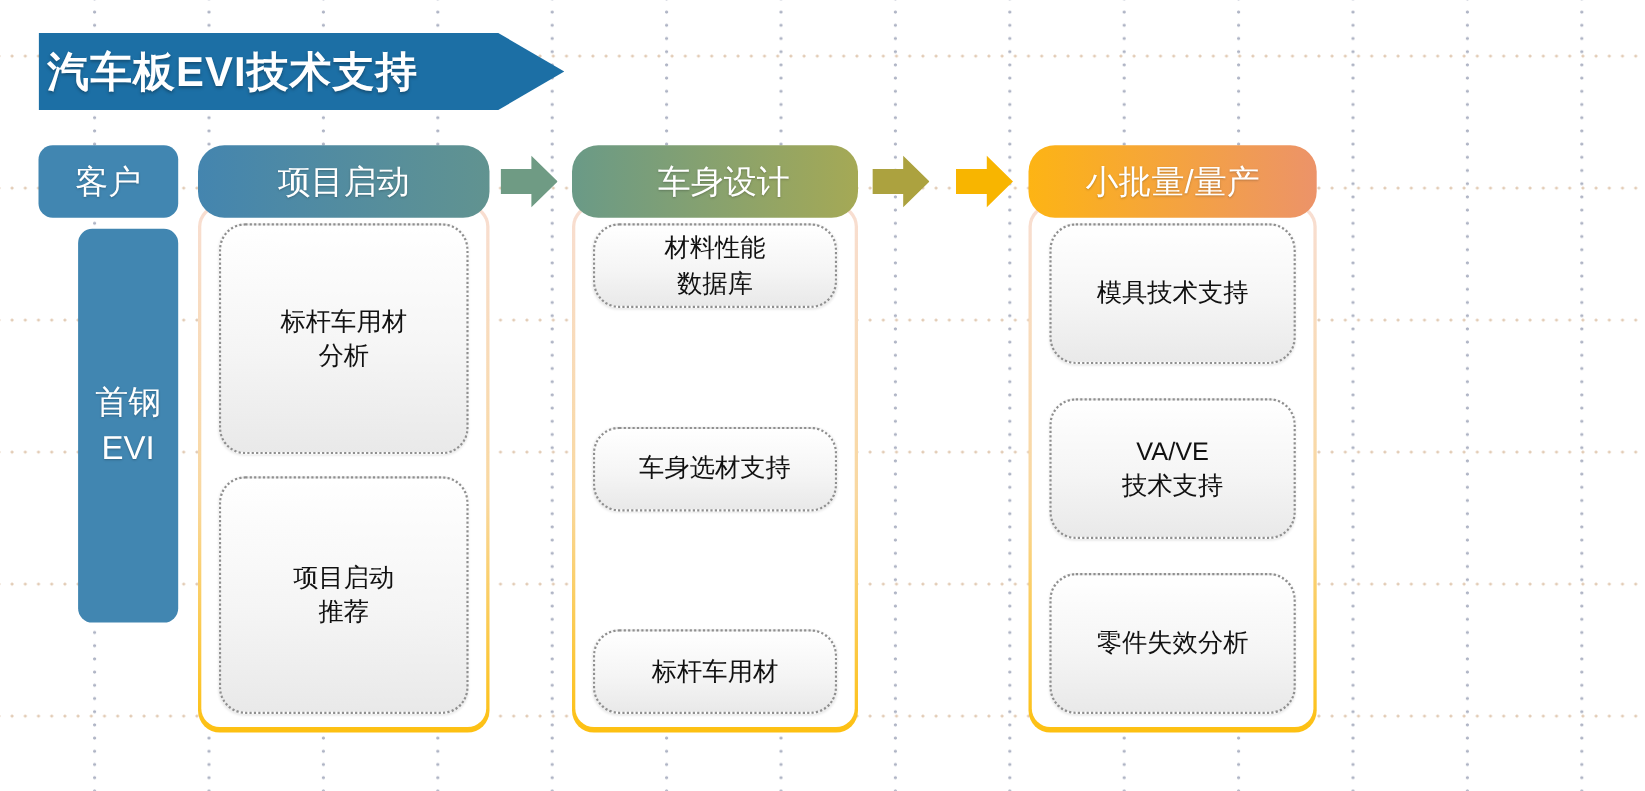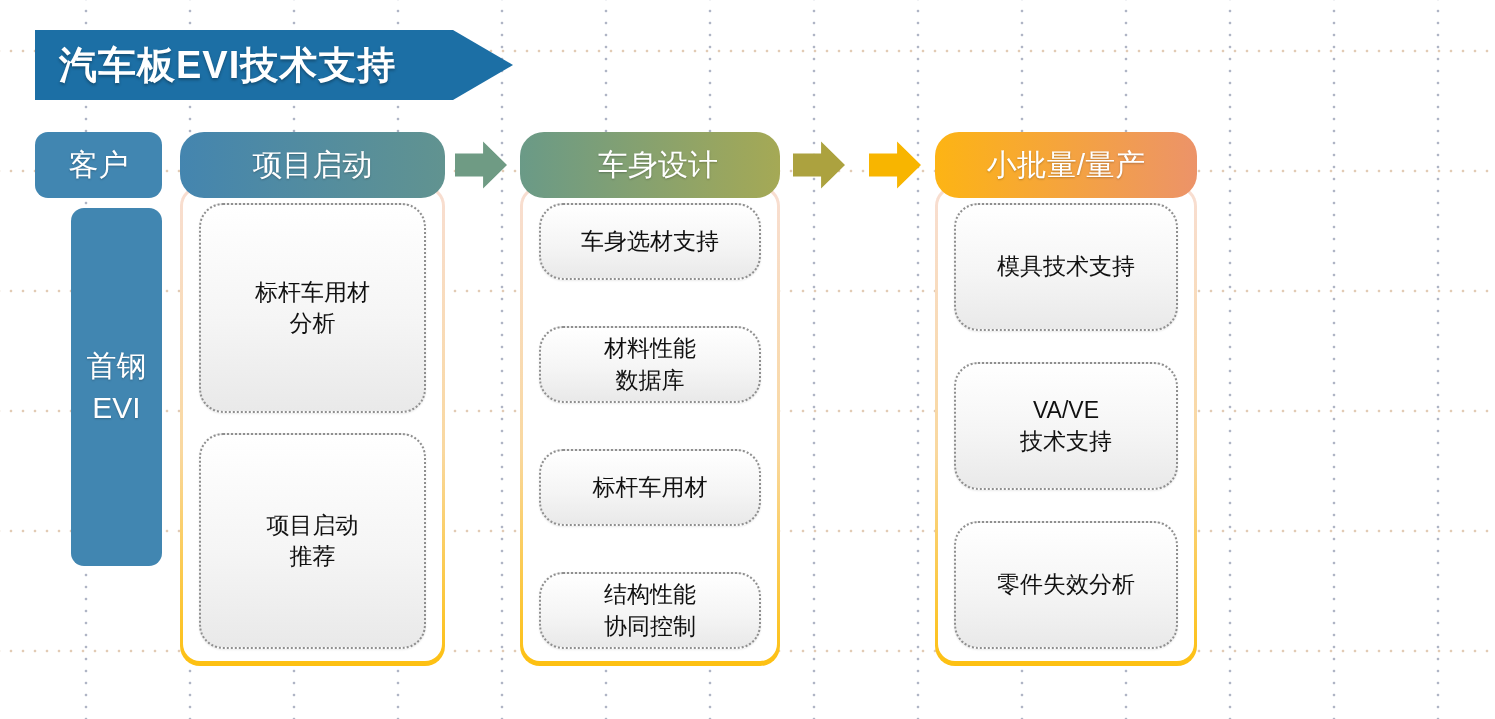--- a/index.html
+++ b/index.html
@@ -17,21 +17,21 @@
 
   
   .title-banner{
     position:absolute;left:35px;top:30px;width:478px;height:70px;
     background:#1c6fa5;
     clip-path:polygon(0 0, 418px 0, 100% 50%, 418px 100%, 0 100%);
     display:flex;align-items:center;
   }
   .title-banner span{
     color:#fff;font-size:38px;font-weight:800;letter-spacing:1px;
-    padding-left:24px;text-shadow:0 2px 3px rgba(0,0,0,.3);white-space:nowrap;
+    padding-left:8px;text-shadow:0 2px 3px rgba(0,0,0,.3);white-space:nowrap;
   }
 
   
   .flow-row{position:absolute;top:132px;left:35px;display:flex;align-items:flex-start;justify-content:center;}
 
   
   .customer-col{width:127px;margin-right:18px;display:flex;flex-direction:column;}
   .cust-header{
     height:66px;border-radius:13px;background:#4186b1;color:#fff;
     display:flex;align-items:center;justify-content:center;
@@ -122,26 +122,24 @@
     </div>
 
     <div class="arrow-cell ac1">
       <div class="flow-arrow a1"></div>
     </div>
 
     <div class="stage s2">
       <div class="stage-header h2">车身设计</div>
       <div class="stage-frame">
         <div class="stage-body">
-          <div class="box">车身选材支持</div>
           <div class="box">材料性能
 数据库</div>
+          <div class="box">车身选材支持</div>
           <div class="box">标杆车用材</div>
-          <div class="box">结构性能
-协同控制</div>
         </div>
       </div>
     </div>
 
     <div class="arrow-cell ac2">
       <div class="flow-arrow a2"></div>
     </div>
 
 
     <div class="arrow-cell ac3">

